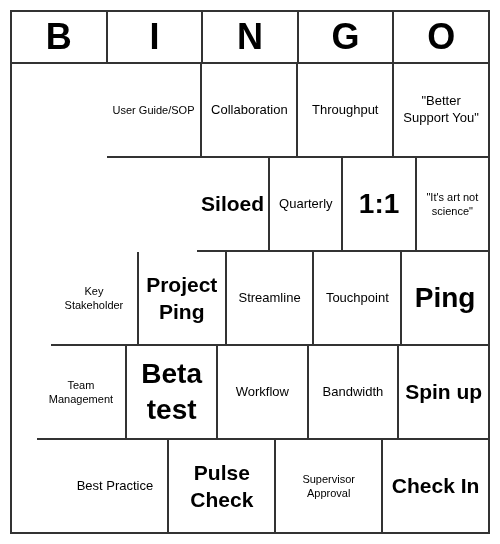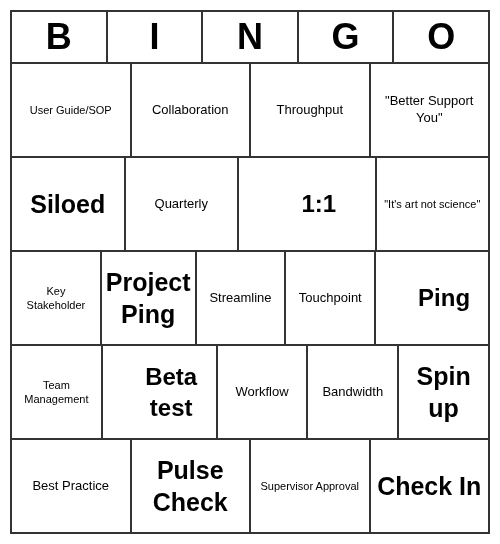--- a/index.html
+++ b/index.html
@@ -41,20 +41,21 @@
     }
 
     .bingo-header-cell:last-child {
       border-right: none;
     }
 
     .bingo-grid {
       display: flex;
       flex-direction: column;
       flex: 1;
+      align-items: flex-end;
     }
 
     .bingo-row {
       display: flex;
       flex: 1;
       border-bottom: 2px solid #333;
     }
 
     .bingo-row:last-child {
       border-bottom: none;
@@ -71,27 +72,26 @@
       padding: 4px;
       font-size: 13px;
       line-height: 1.3;
     }
 
     .bingo-cell:last-child {
       border-right: none;
     }
 
     .bingo-cell.large {
-      font-size: 24px;
+      font-size: 28px;
       font-weight: bold;
-      margin-left: 24px;
     }
 
     .bingo-cell.medium {
-      font-size: 25px;
+      font-size: 21px;
       font-weight: bold;
     }
 
     .bingo-cell.small {
       font-size: 11px;
     }
   </style>
 </head>
 <body>
 

